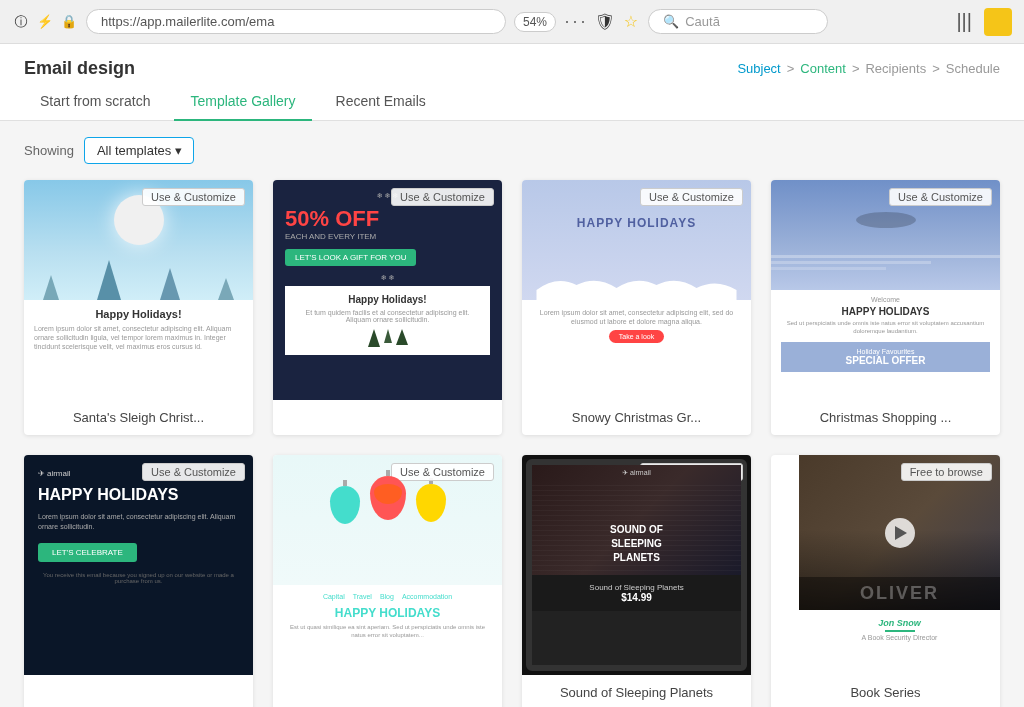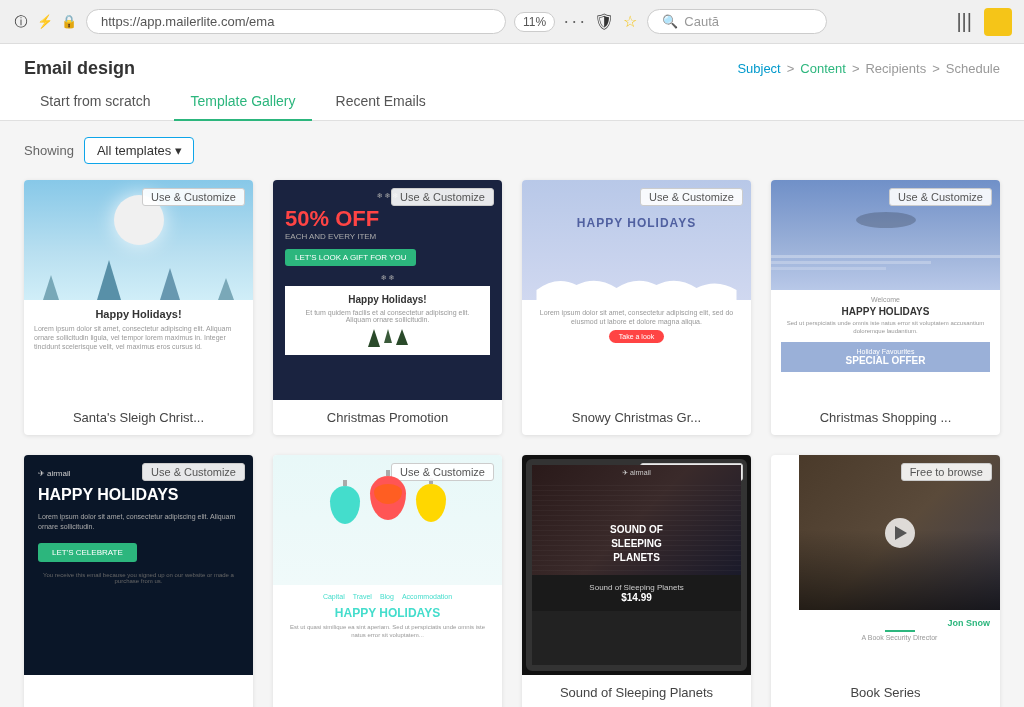--- a/index.html
+++ b/index.html
@@ -239,41 +239,41 @@
       background: linear-gradient(135deg, #4a3a2a 0%, #5a4a3a 50%, #3a3a4a 100%);
       position: relative;
       overflow: hidden;
     }
     .t8-forest { position: absolute; bottom: 0; width: 100%; height: 80px; background: linear-gradient(180deg, transparent, rgba(0,0,0,0.6)); }
     .t8-play { position: absolute; top: 50%; left: 50%; transform: translate(-50%, -50%); width: 30px; height: 30px; background: rgba(255,255,255,0.8); border-radius: 50%; display: flex; align-items: center; justify-content: center; }
     .t8-play-icon { width: 0; height: 0; border-top: 7px solid transparent; border-bottom: 7px solid transparent; border-left: 12px solid #555; margin-left: 2px; }
     .t8-overlay { position: absolute; bottom: 0; width: 100%; padding: 6px; background: rgba(0,0,0,0.4); }
     .t8-overlay-text { font-size: 18px; font-weight: bold; color: rgba(255,255,255,0.3); text-align: center; letter-spacing: 2px; }
     .t8-bottom { background: white; padding: 8px 10px; }
-    .t8-author { font-size: 9px; font-weight: bold; text-align: right; color: #2cb67d; }
+    .t8-author { font-size: 9px; font-weight: bold; text-align: center; color: #2cb67d; font-style: italic; }
     .t8-subtitle { font-size: 7px; color: #999; text-align: center; }
 
     
     .snow-wave { position: absolute; bottom: 0; left: 0; width: 100%; }
 
     .star-icon { color: #f5c518; }
   </style>
 </head>
 <body>
 
 <div class="browser-bar">
   <div class="browser-icons">
     <span class="browser-icon">ⓘ</span>
     <span class="browser-icon" style="color:#e44;">⚡</span>
     <span class="browser-icon" style="color:green;">🔒</span>
   </div>
   <div class="url-bar">
     <span>https://app.mailerlite.com/ema</span>
   </div>
-  <span class="zoom-badge">11%</span>
+  <span class="zoom-badge">54%</span>
   <span class="browser-actions" style="font-size:18px; letter-spacing:2px;">···</span>
   <span class="browser-icon" style="font-size:16px;">🛡</span>
   <span class="browser-icon star-icon" style="font-size:16px;">☆</span>
 
   <div class="search-bar">
     <span style="color:#999;">🔍</span>
     <span style="color:#999;">Caută</span>
   </div>
   <div class="browser-right">
     <span class="bookmarks-icon">|||</span>
@@ -355,21 +355,20 @@
             <div class="t2-title2">Happy Holidays!</div>
             <div class="t2-text">Et tum quidem facilis et al consectetur adipiscing elit. Aliquam ornare sollicitudin.</div>
             <div style="display:flex;justify-content:center;gap:4px;margin-top:6px;">
               <div style="width:0;height:0;border-left:6px solid transparent;border-right:6px solid transparent;border-bottom:18px solid #2a4a2a;"></div>
               <div style="width:0;height:0;border-left:4px solid transparent;border-right:4px solid transparent;border-bottom:14px solid #3a5a3a;"></div>
               <div style="width:0;height:0;border-left:6px solid transparent;border-right:6px solid transparent;border-bottom:16px solid #2a4a2a;"></div>
             </div>
           </div>
         </div>
       </div>
-      <div class="template-label">Christmas Promotion</div>
     </div>
 
     <div class="template-card">
       <div class="template-preview">
         <div style="height:100%;position:relative;">
           <div class="t3-top">
             <div class="template-hover-btn">Use &amp; Customize</div>
             <div class="t3-title">HAPPY HOLIDAYS</div>
 
             <svg class="snow-wave" viewBox="0 0 200 30" height="30">
@@ -494,20 +493,23 @@
         <div style="height:100%;position:relative;padding-left:28px;">
           <div class="t8-top">
             <div class="template-hover-btn">Free to browse</div>
 
             <div class="t8-forest"></div>
 
             <div class="t8-play">
               <div class="t8-play-icon"></div>
             </div>
 
+            <div class="t8-overlay">
+              <div class="t8-overlay-text">OLIVER</div>
+            </div>
           </div>
           <div class="t8-bottom">
             <div class="t8-author">Jon Snow</div>
             <div style="width:30px;height:2px;background:#2cb67d;margin:2px auto;"></div>
             <div class="t8-subtitle">A Book Security Director</div>
           </div>
         </div>
       </div>
       <div class="template-label">Book Series</div>
     </div>

